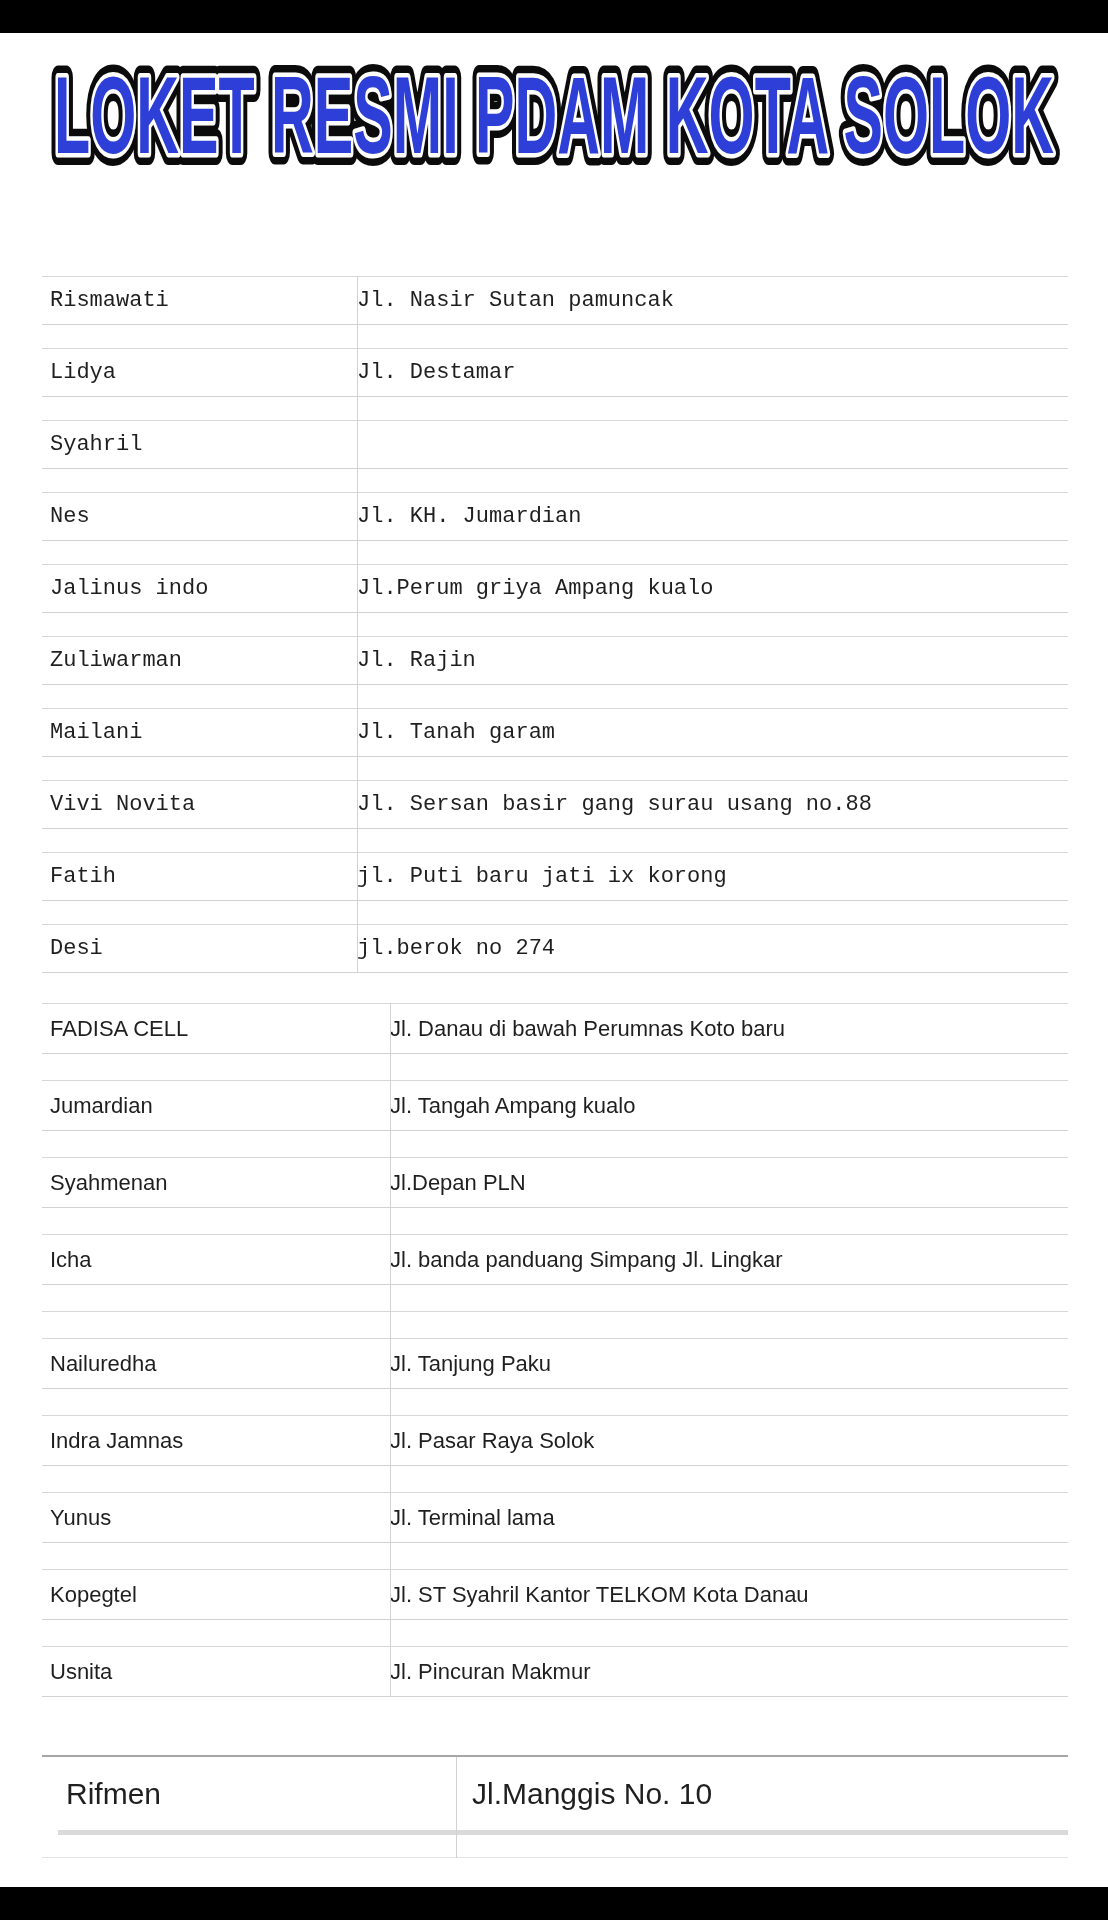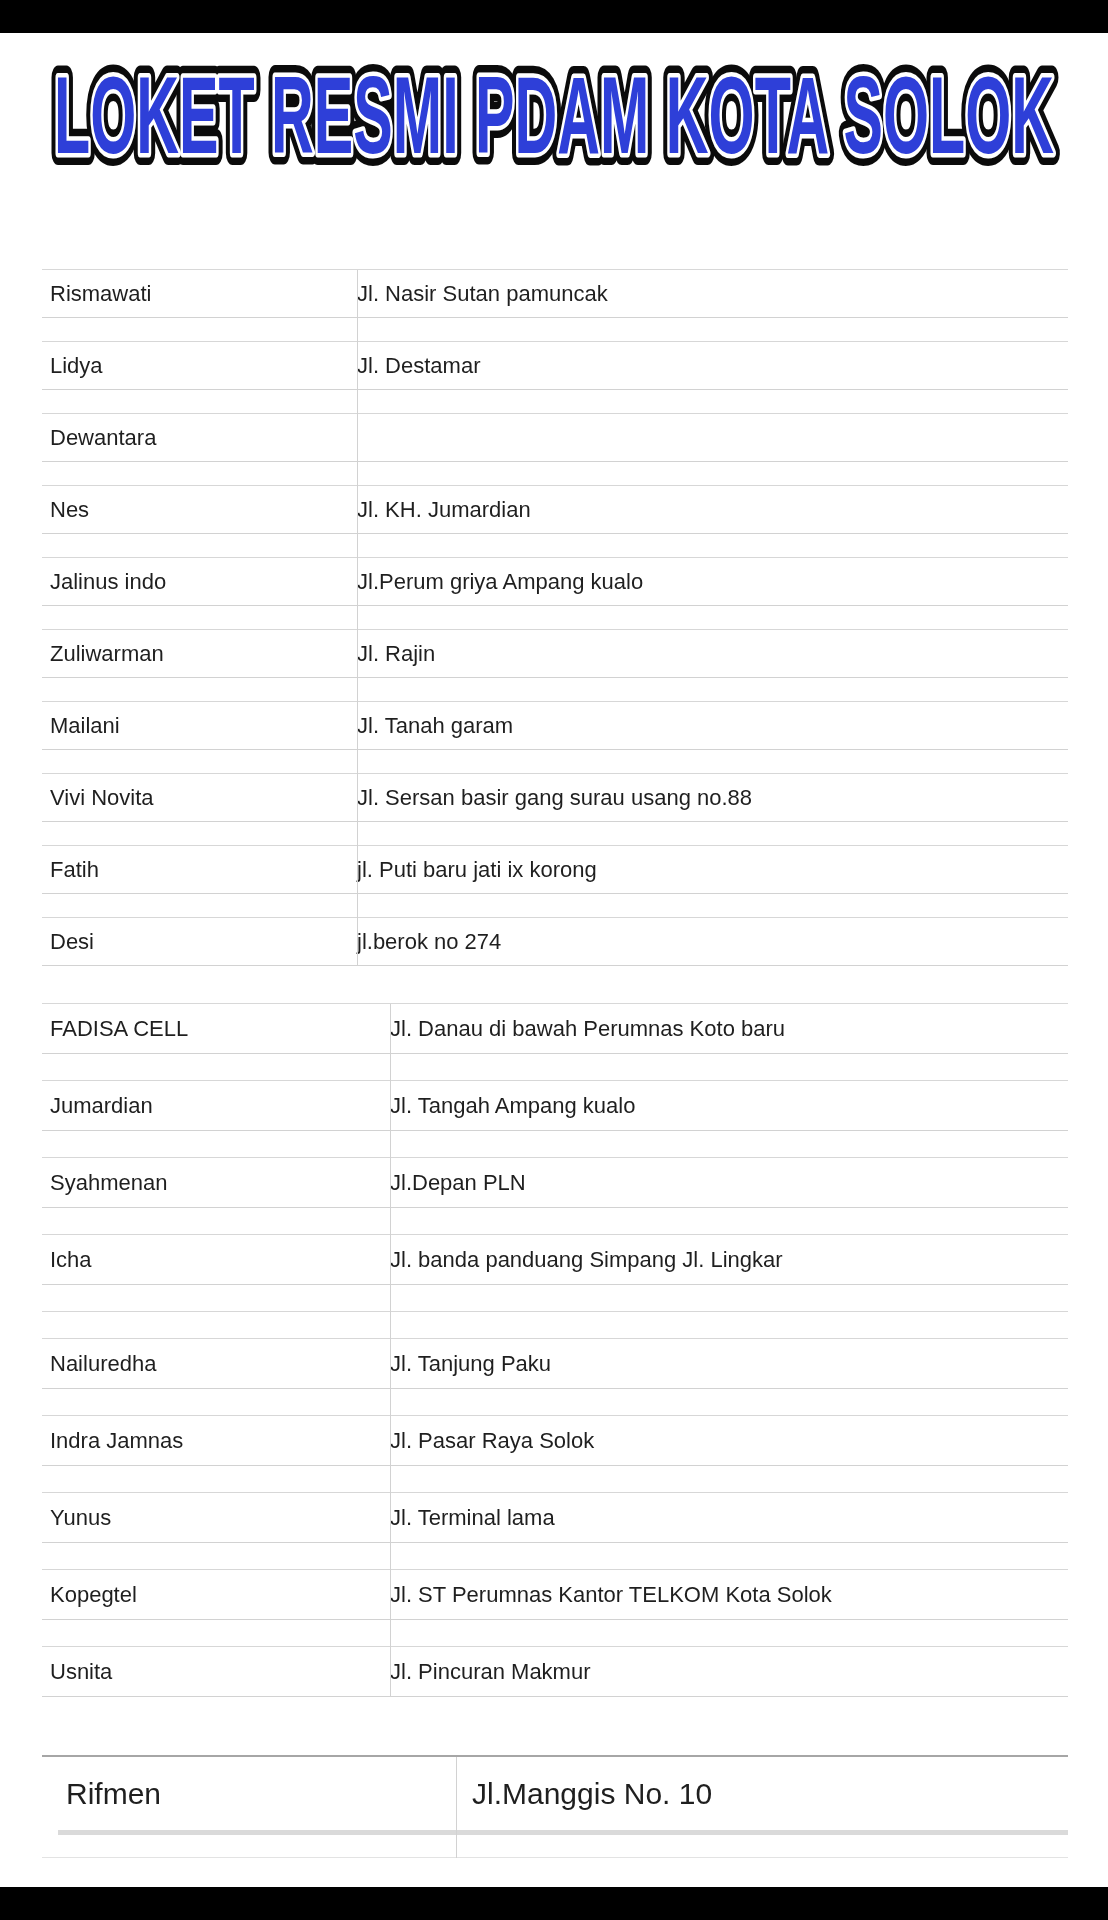--- a/index.html
+++ b/index.html
@@ -59,21 +59,21 @@
     width: var(--div);
     padding-left: 8px;
     box-sizing: border-box;
     white-space: nowrap;
   }
   .tbl .a {
     flex: 1;
     white-space: nowrap;
   }
 
-  #s1 { top: 269px; --div: 315px; --rowh: 47px; --sph: 23px; font-size: 22px; }
+  #s1 { top: 276px; --div: 315px; --rowh: 47px; --sph: 23px; font-size: 22px; font-family: Liberation Mono, monospace; }
   #s2 { top: 1003px; --div: 348px; --rowh: 49px; --sph: 26px; font-size: 22px; }
   #s3 {
     top: 1755px; --div: 414px; --rowh: 73px; --sph: 22px; font-size: 30px;
     border-top: 2px solid #a6a6a6;
   }
   #s3 .r { border-bottom: 5px solid #dadada; margin-left: 16px; }
   #s3 .sp { border-bottom: 1px solid #e3e3e3; }
 </style>
 </head>
 <body>
@@ -91,21 +91,21 @@
       <div class="n">Rismawati</div>
       <div class="a">Jl. Nasir Sutan pamuncak</div>
     </div>
     <div class="sp"></div>
     <div class="r">
       <div class="n">Lidya</div>
       <div class="a">Jl. Destamar</div>
     </div>
     <div class="sp"></div>
     <div class="r">
-      <div class="n">Dewantara</div>
+      <div class="n">Syahril</div>
     </div>
     <div class="sp"></div>
     <div class="r">
       <div class="n">Nes</div>
       <div class="a">Jl. KH. Jumardian</div>
     </div>
     <div class="sp"></div>
     <div class="r">
       <div class="n">Jalinus indo</div>
       <div class="a">Jl.Perum griya Ampang kualo</div>
@@ -168,21 +168,21 @@
       <div class="a">Jl. Pasar Raya Solok</div>
     </div>
     <div class="sp"></div>
     <div class="r">
       <div class="n">Yunus</div>
       <div class="a">Jl. Terminal lama</div>
     </div>
     <div class="sp"></div>
     <div class="r">
       <div class="n">Kopegtel</div>
-      <div class="a">Jl. ST Perumnas Kantor TELKOM Kota Solok</div>
+      <div class="a">Jl. ST Syahril Kantor TELKOM Kota Danau</div>
     </div>
     <div class="sp"></div>
     <div class="r">
       <div class="n">Usnita</div>
       <div class="a">Jl. Pincuran Makmur</div>
     </div>
   </div>
 <div id="s3" class="tbl">
     <div class="r">
       <div class="n">Rifmen</div>

